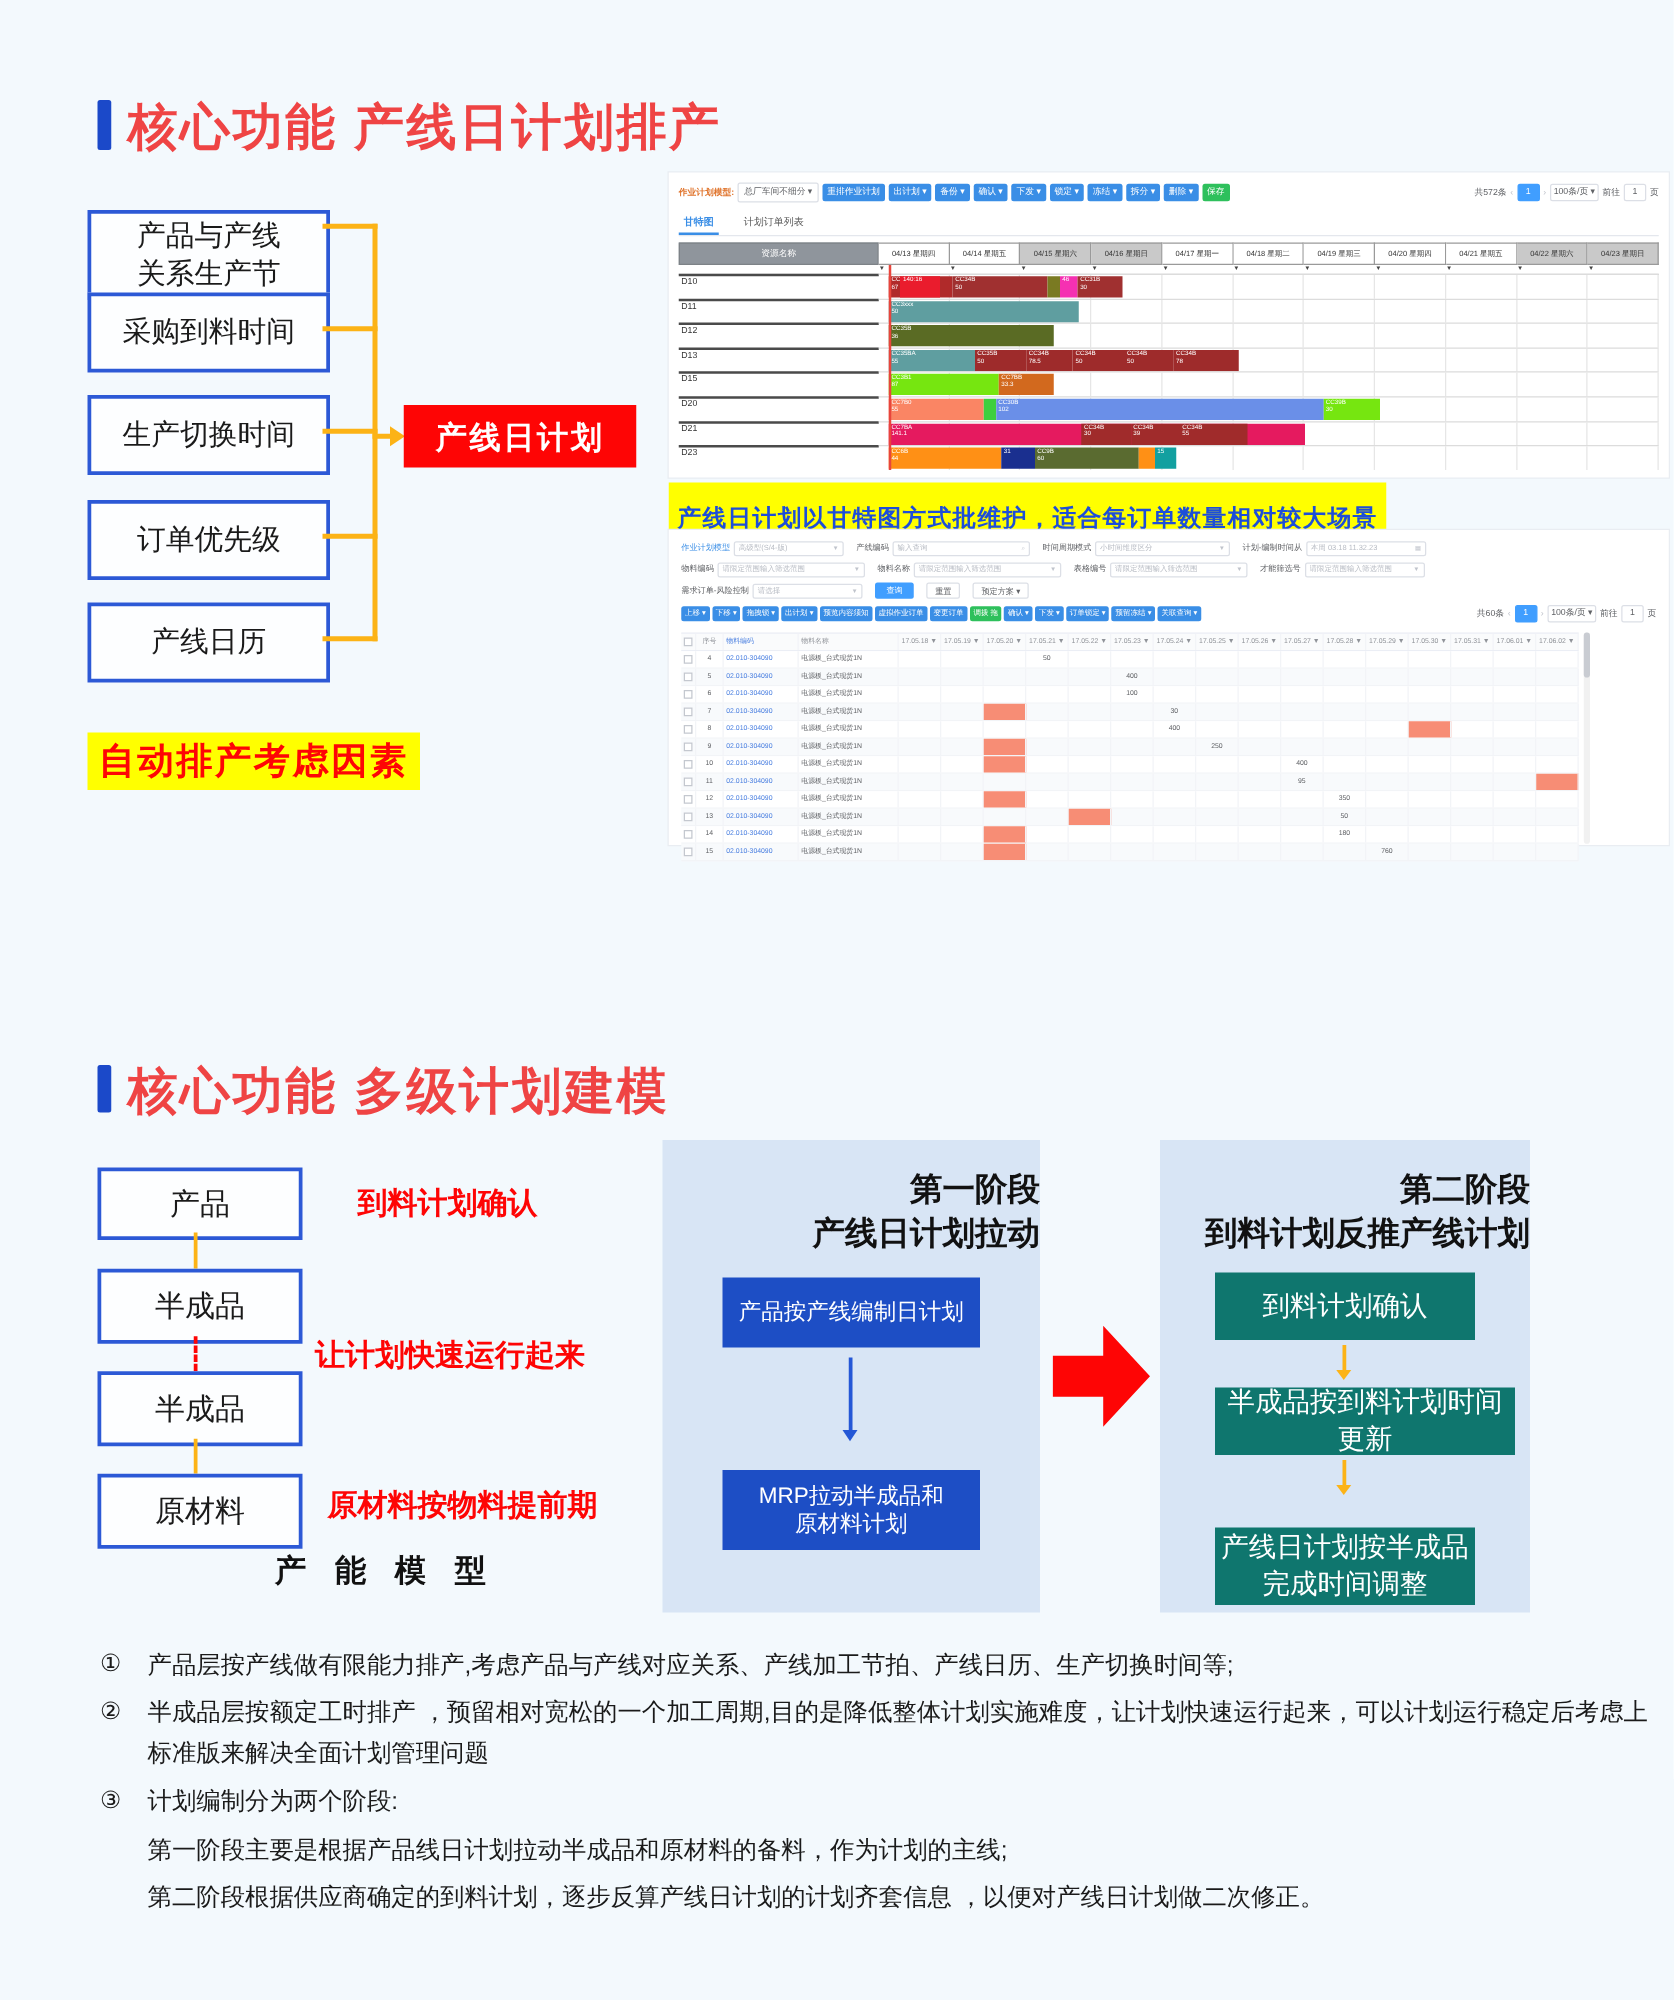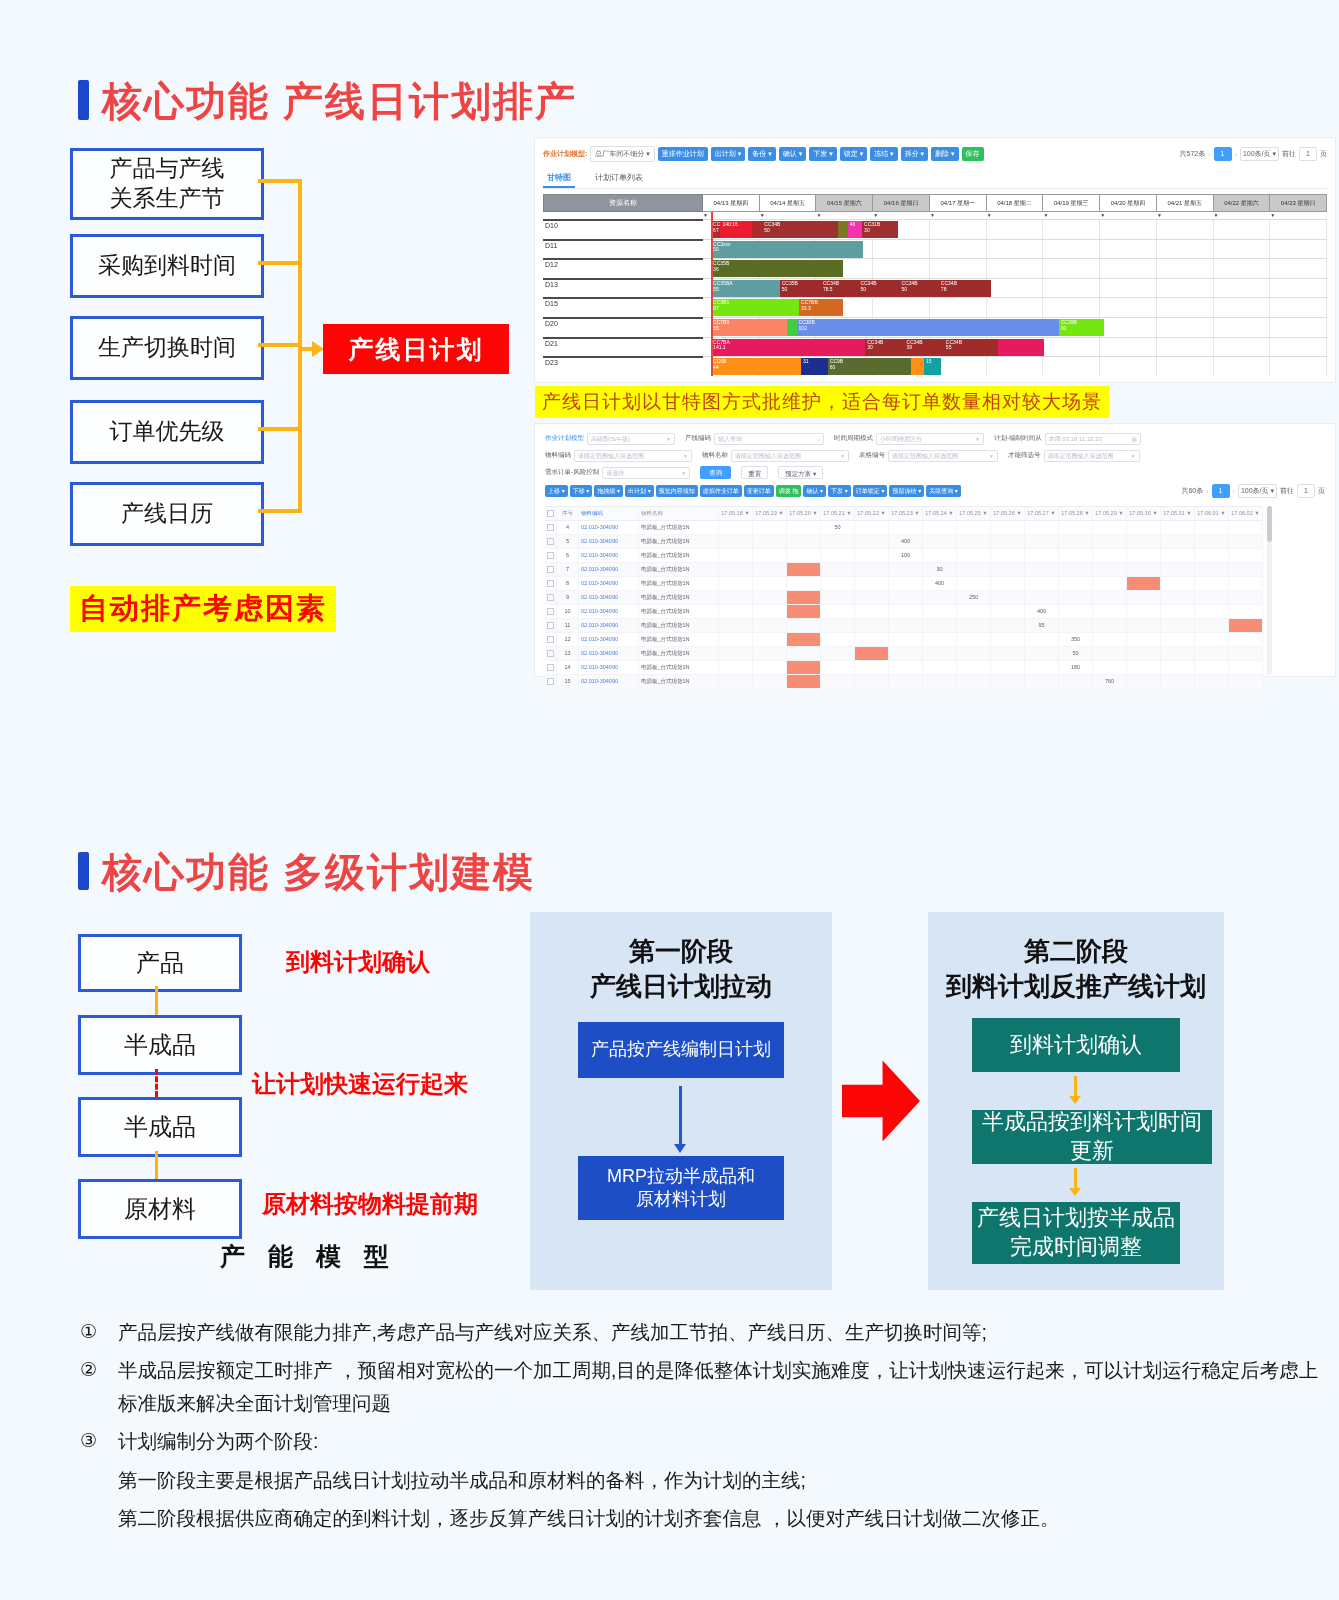--- a/index.html
+++ b/index.html
@@ -1,28 +1,28 @@
 <!DOCTYPE html>
 <html><head>
 <meta charset="utf-8">
 <style>
   html,body{margin:0;padding:0;}
   .page{position:relative;width:1339px;height:1600px;background:#f3f9fd;font-family:"Liberation Sans","DejaVu Sans",sans-serif;overflow:hidden;}
-  .preline{white-space:pre-line;}
+  .preline{white-space:pre-line;margin-top:20px;}
   
   .sec-bar{position:absolute;width:11px;height:38px;background:#1b49c9;border-radius:2px;}
   .sec-title{position:absolute;font-size:40px;font-weight:bold;color:#ef4444;letter-spacing:2px;white-space:nowrap;}
   
   .fbox{position:absolute;left:70px;width:188px;border:3px solid #2c59d6;background:#fdfeff;color:#1a1a1a;display:flex;align-items:center;justify-content:center;text-align:center;font-size:23px;line-height:1.3;}
   .gold-h{position:absolute;height:4px;background:#fcb316;}
   .gold-v{position:absolute;width:4px;background:#fcb316;}
   .gold-arrowhead{position:absolute;width:0;height:0;border-left:12px solid #fcb316;border-top:8px solid transparent;border-bottom:8px solid transparent;}
   .redbox{position:absolute;background:#fe0505;color:#fff;font-weight:bold;font-size:25px;display:flex;align-items:center;justify-content:center;letter-spacing:2px;}
   .hl{position:absolute;background:#ffff00;color:#fe0505;font-weight:bold;font-size:29px;padding:3px 9px;letter-spacing:2px;}
-  .caption{position:absolute;background:#ffff00;color:#c2410c;font-size:19px;padding:3px 7px;letter-spacing:1px;white-space:nowrap;}
+  .caption{position:absolute;background:#ffff00;color:#1d4ed8;font-size:19px;padding:16px 7px;letter-spacing:1px;white-space:nowrap;font-weight:bold;}
   .shot{position:absolute;background:#fff;box-shadow:0 0 0 1px #e9edf2;}
   
   .gtb{position:absolute;left:8px;top:6px;right:8px;height:20px;display:flex;align-items:center;gap:3px;font-size:7px;}
   .gmodel-label{color:#e0742c;font-weight:bold;white-space:nowrap;}
   .gselect{border:1px solid #dcdfe6;border-radius:2px;height:14px;line-height:14px;padding:0 4px;color:#606266;background:#fff;white-space:nowrap;}
   .gbtnwrap{display:flex;gap:3px;}
   .gbtn{background:#3a8ee6;color:#fff;border-radius:2px;padding:0 4px;height:14px;line-height:14px;white-space:nowrap;}
   .gbtn.green{background:#2ec05c;}
   .pager{display:flex;align-items:center;gap:3px;color:#606266;font-size:7px;margin-left:auto;white-space:nowrap;}
   .pgbox{border:1px solid #dcdfe6;border-radius:2px;min-width:12px;height:12px;line-height:12px;text-align:center;padding:0 2px;background:#fff;}
@@ -74,21 +74,21 @@
   .xc.date{flex:1;text-align:center;}
   .xc.date.sal{background:#f78d75;}
   .xscroll{position:absolute;left:732px;top:82px;width:5px;height:169px;background:#f1f1f1;border-radius:3px;}
   .xthumb{width:5px;height:36px;background:#c9ccd2;border-radius:3px;}
   
   .chainbox{position:absolute;left:78px;width:158px;border:3px solid #2c59d6;background:#fdfeff;color:#1a1a1a;font-size:24px;display:flex;align-items:center;justify-content:center;}
   .red-dash{position:absolute;width:0;border-left:3px dashed #fe0505;}
   .redtext{position:absolute;color:#fe0505;font-weight:bold;font-size:24px;white-space:nowrap;}
   .modeltitle{position:absolute;color:#111;font-weight:bold;font-size:25px;letter-spacing:8px;white-space:nowrap;}
   .panel{position:absolute;background:#d8e5f5;}
-  .ptitle{position:absolute;left:0;right:0;top:22px;text-align:center;font-size:26px;font-weight:bold;color:#111;line-height:1.35;}
+  .ptitle{position:absolute;left:0;right:0;top:22px;text-align:right;font-size:26px;font-weight:bold;color:#111;line-height:1.35;}
   .pstep{position:absolute;display:flex;align-items:center;justify-content:center;text-align:center;color:#fff;font-size:18px;line-height:1.3;}
   .pstep.blue{background:#1d4ec5;}
   .pstep.orange{background:#0f766e;font-size:22px;}
   .vline-blue{position:absolute;width:3px;background:#2457d6;}
   .vhead-blue{position:absolute;width:0;height:0;border-top:9px solid #2457d6;border-left:6px solid transparent;border-right:6px solid transparent;}
   .vline-gold{position:absolute;width:3px;background:#fcb316;}
   .vhead-gold{position:absolute;width:0;height:0;border-top:8px solid #fcb316;border-left:6px solid transparent;border-right:6px solid transparent;}
   .bigarrow{position:absolute;background:#fe0505;clip-path:polygon(0 31%,52% 31%,52% 3%,100% 50%,52% 97%,52% 69%,0 69%);}
   
   .notes{position:absolute;left:80px;top:1316px;width:1240px;font-size:19.5px;color:#1a1a1a;}

